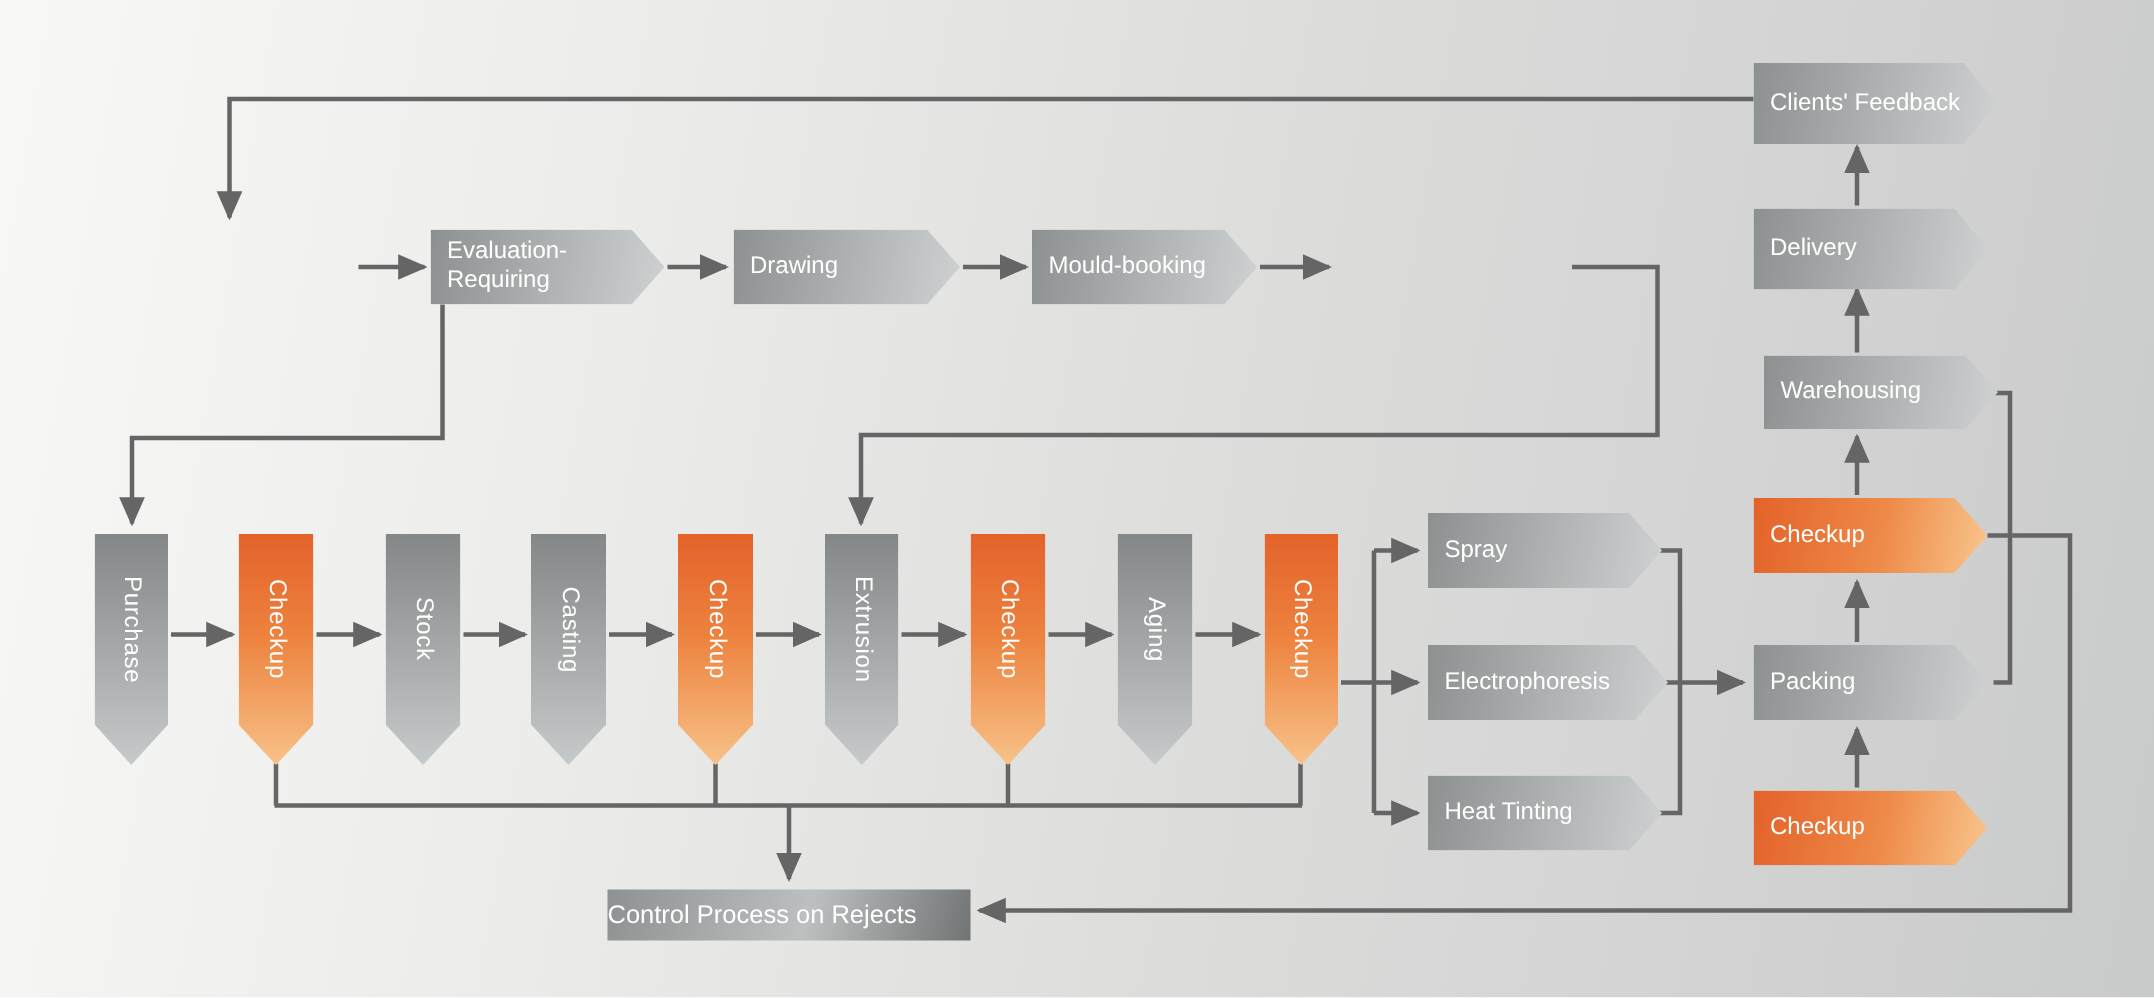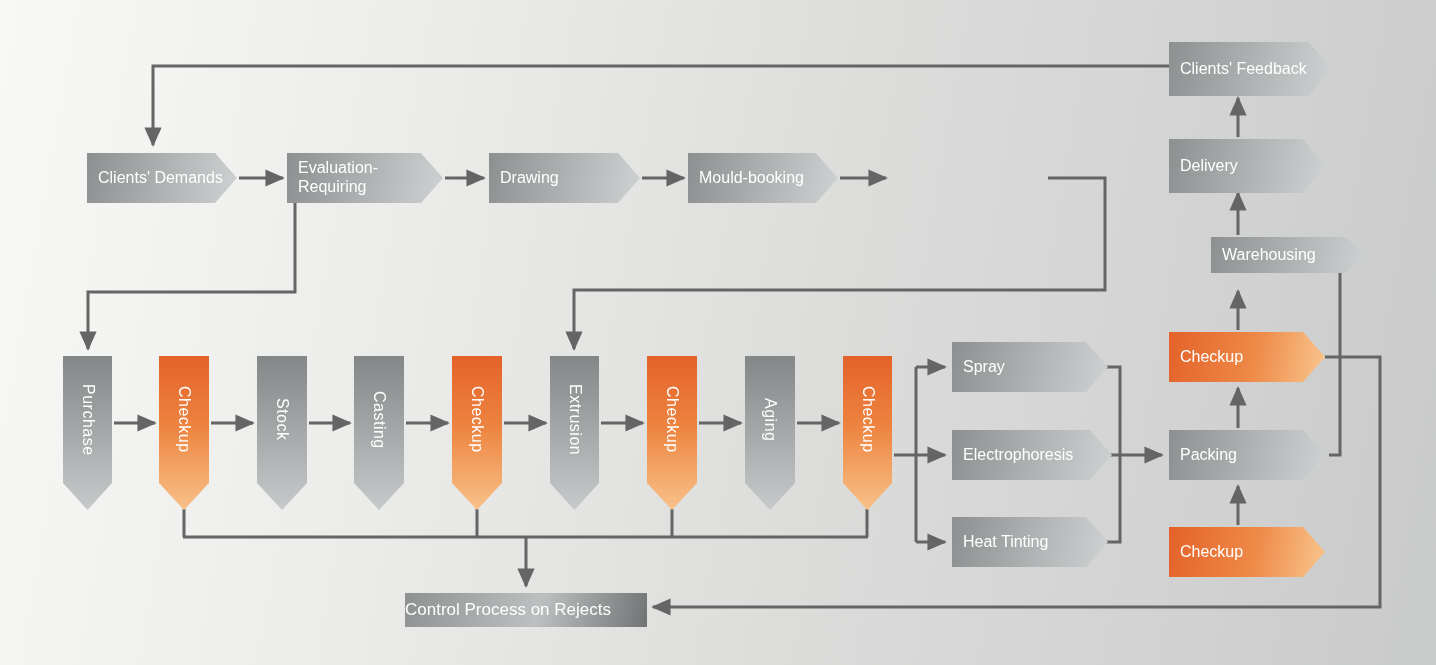--- a/index.html
+++ b/index.html
@@ -76,40 +76,37 @@
       <path d="M1238 137 V98" marker-end="url(#arr)"></path>
 
       <path d="M1325 262 H1340 V455 H1329"></path>
       <path d="M1325 357 H1380 V607 H653" marker-end="url(#arr)"></path>
 
       <path d="M184 509 V537 M477 509 V537 M672 509 V537 M867 509 V537 M183 537 H868"></path>
       <path d="M526 538 V586" marker-end="url(#arr)"></path>
     </g>
   </svg>
 
-  <div class="node chev-h gray-h" style="left:87px;top:153px;width:150px;height:50px">
-    <span>Clients' Demands</span>
-  </div>
   <div class="node chev-h gray-h wrap" style="left:287px;top:153px;width:156px;height:50px">
     <span>Evaluation-Requiring</span>
   </div>
   <div class="node chev-h gray-h" style="left:489px;top:153px;width:151px;height:50px">
     <span>Drawing</span>
   </div>
   <div class="node chev-h gray-h" style="left:688px;top:153px;width:150px;height:50px">
     <span>Mould-booking</span>
   </div>
 
   <div class="node chev-h gray-h" style="left:1169px;top:42px;width:162px;height:54px">
     <span>Clients' Feedback</span>
   </div>
   <div class="node chev-h gray-h" style="left:1169px;top:139px;width:156px;height:54px">
     <span>Delivery</span>
   </div>
-  <div class="node chev-h gray-h" style="left:1211px;top:237px;width:156px;height:36px">
+  <div class="node chev-h gray-h" style="left:1176px;top:237px;width:156px;height:49px">
     <span>Warehousing</span>
   </div>
   <div class="node chev-h orange-h" style="left:1169px;top:332px;width:156px;height:50px">
     <span>Checkup</span>
   </div>
   <div class="node chev-h gray-h" style="left:1169px;top:430px;width:156px;height:50px">
     <span>Packing</span>
   </div>
   <div class="node chev-h orange-h" style="left:1169px;top:527px;width:156px;height:50px">
     <span>Checkup</span>

